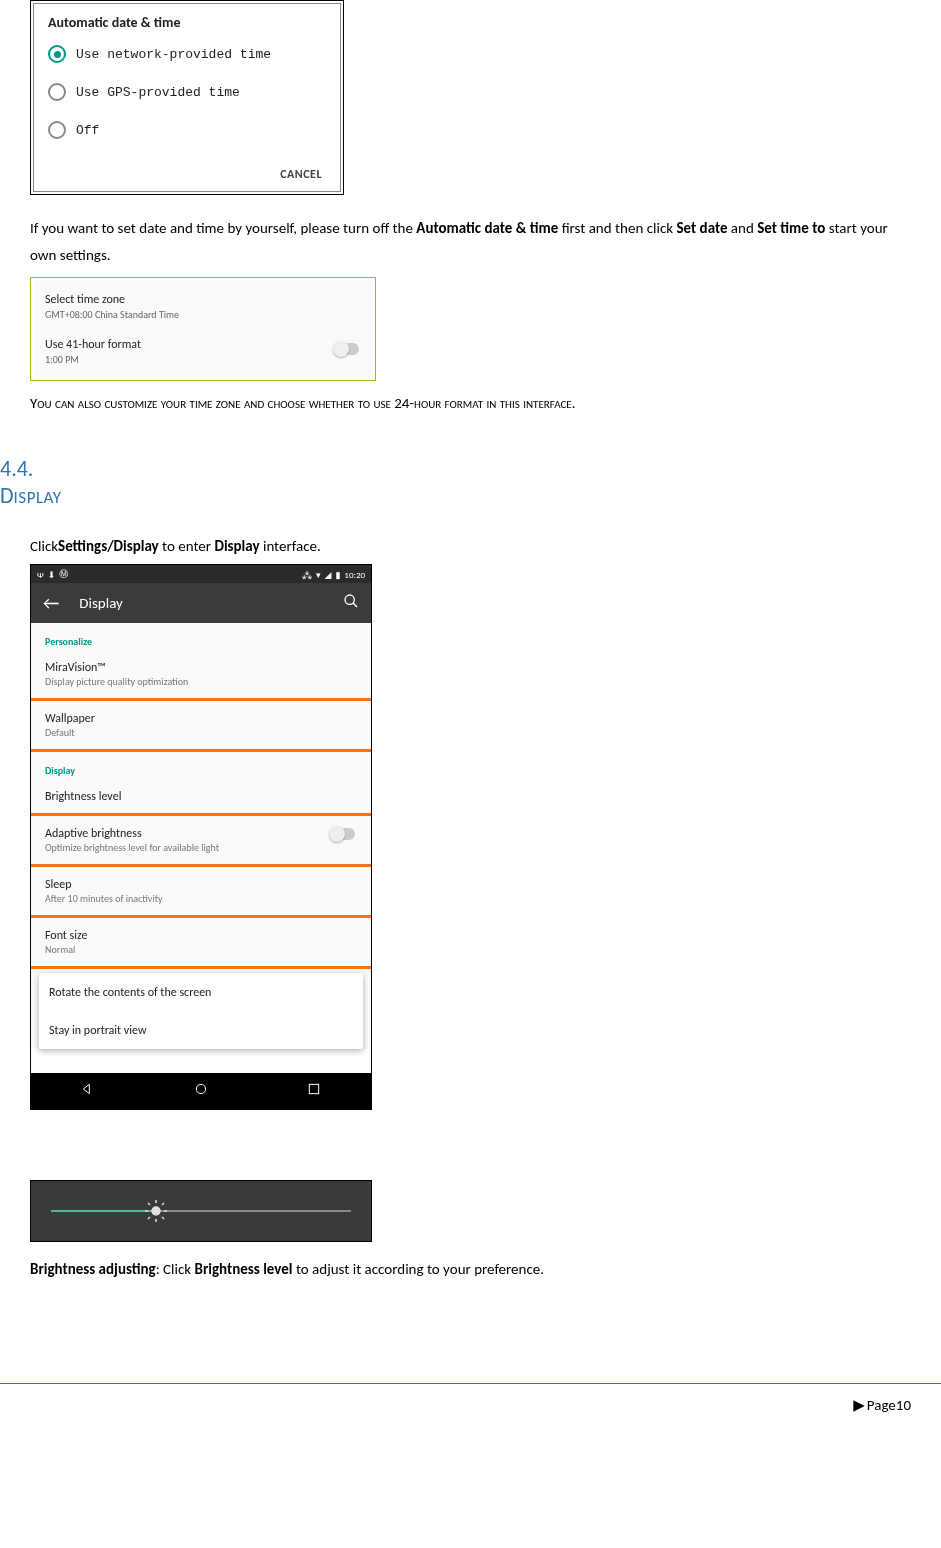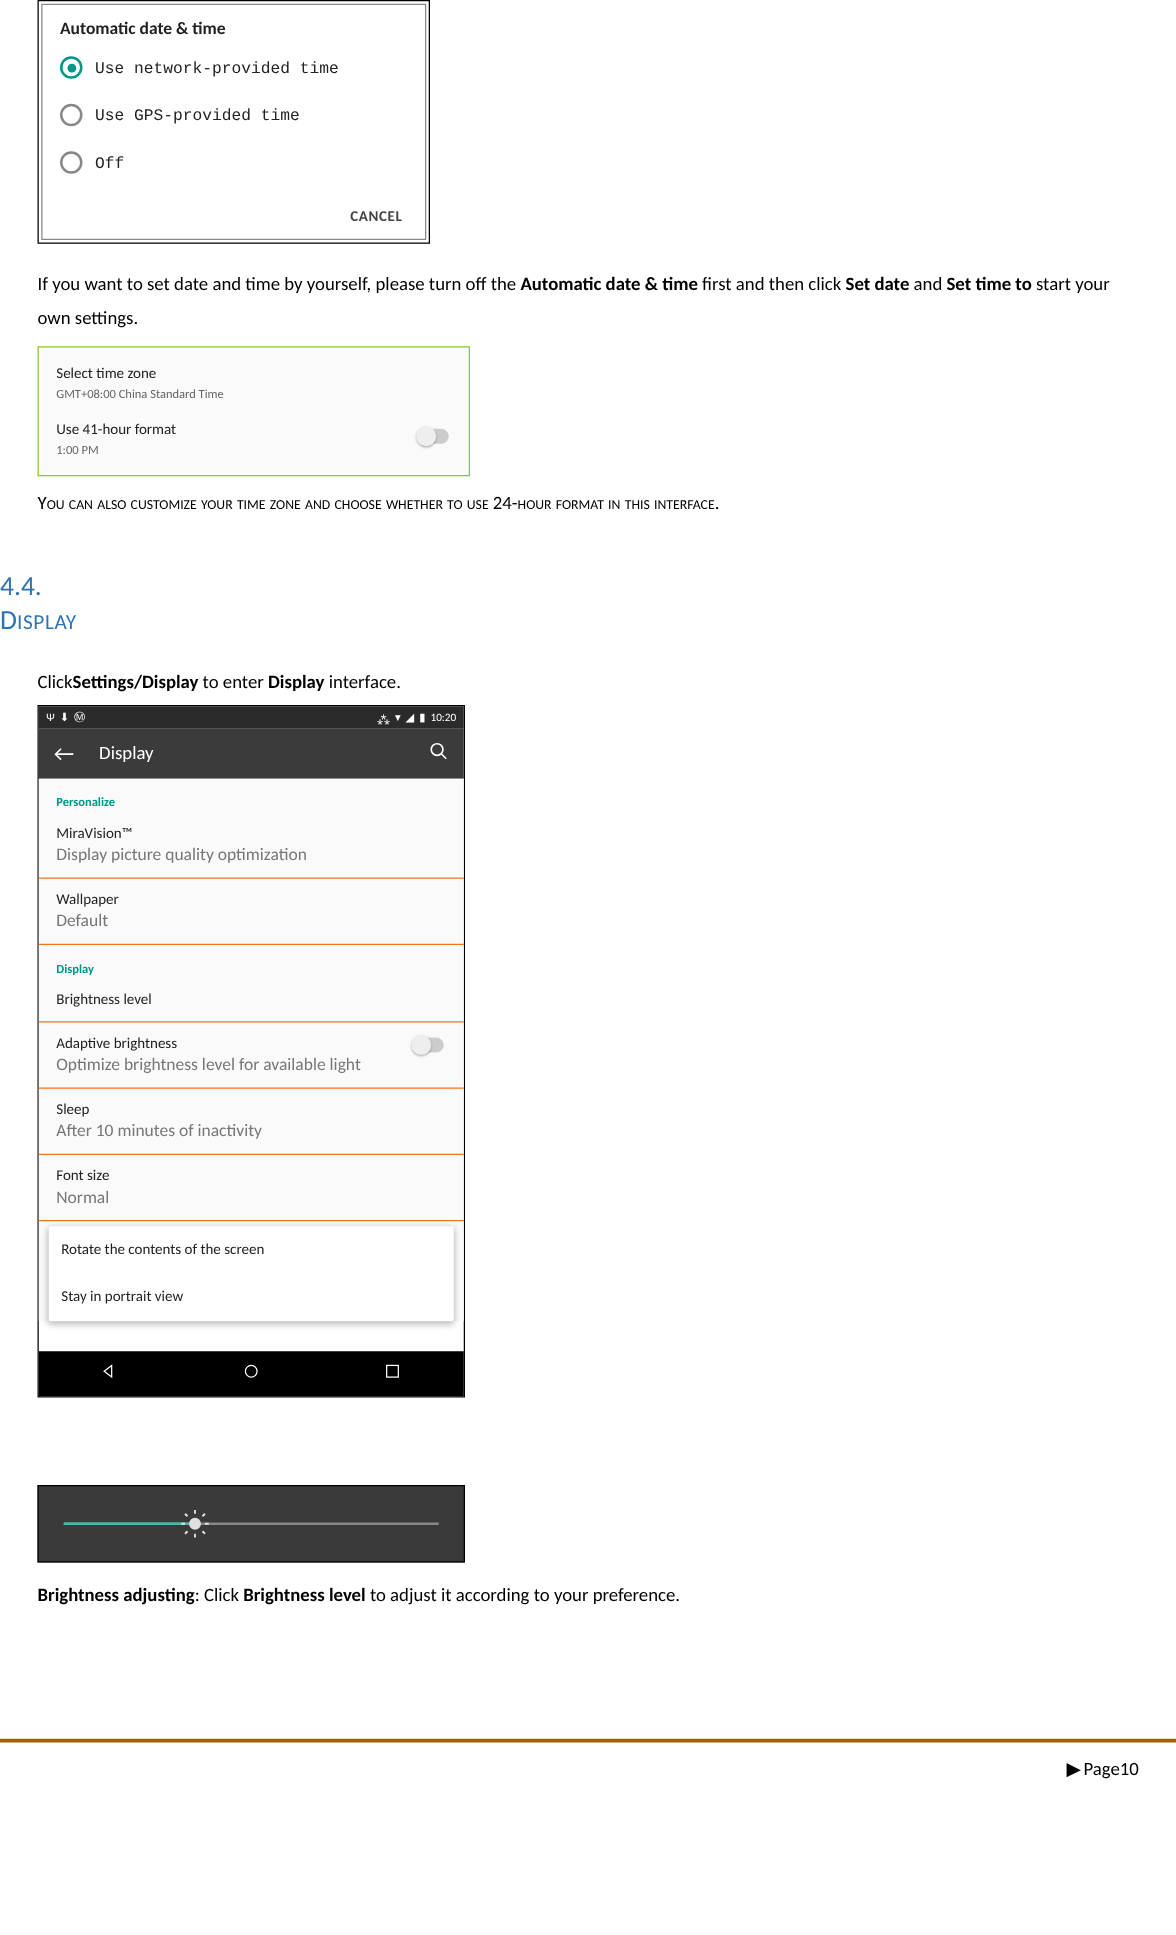--- a/index.html
+++ b/index.html
@@ -196,30 +196,30 @@
     min-height: 200px;
   }
   .cat {
     font-size: 10px;
     font-weight: bold;
     color: #009688;
     padding: 12px 14px 2px 14px;
   }
   .row {
     padding: 10px 14px;
-    border-bottom: 1px solid #f97316;
+    border-bottom: 3px solid #f97316;
     position: relative;
   }
   .row-title {
     font-size: 12px;
     color: #222;
     font-weight: 500;
   }
   .row-sub {
-    font-size: 14px;
+    font-size: 10px;
     color: #777;
     margin-top: 1px;
   }
   .row .toggle {
     position: absolute;
     right: 16px;
     top: 12px;
     width: 24px;
     height: 12px;
     background: #ccc;
@@ -285,21 +285,21 @@
     position: absolute;
     left: 35%;
     top: -11px;
     transform: translateX(-50%);
   }
 
   .footer {
     position: relative;
     margin-top: 100px;
     padding: 12px 30px 20px 30px;
-    border-top: 3px solid #a16207;
+    border-top: 1px solid #a16207;
     text-align: right;
     font-size: 15px;
   }
   .footer .arrow {
     color: #000;
     margin-right: 2px;
   }
 </style>
 </head>
 <body>

